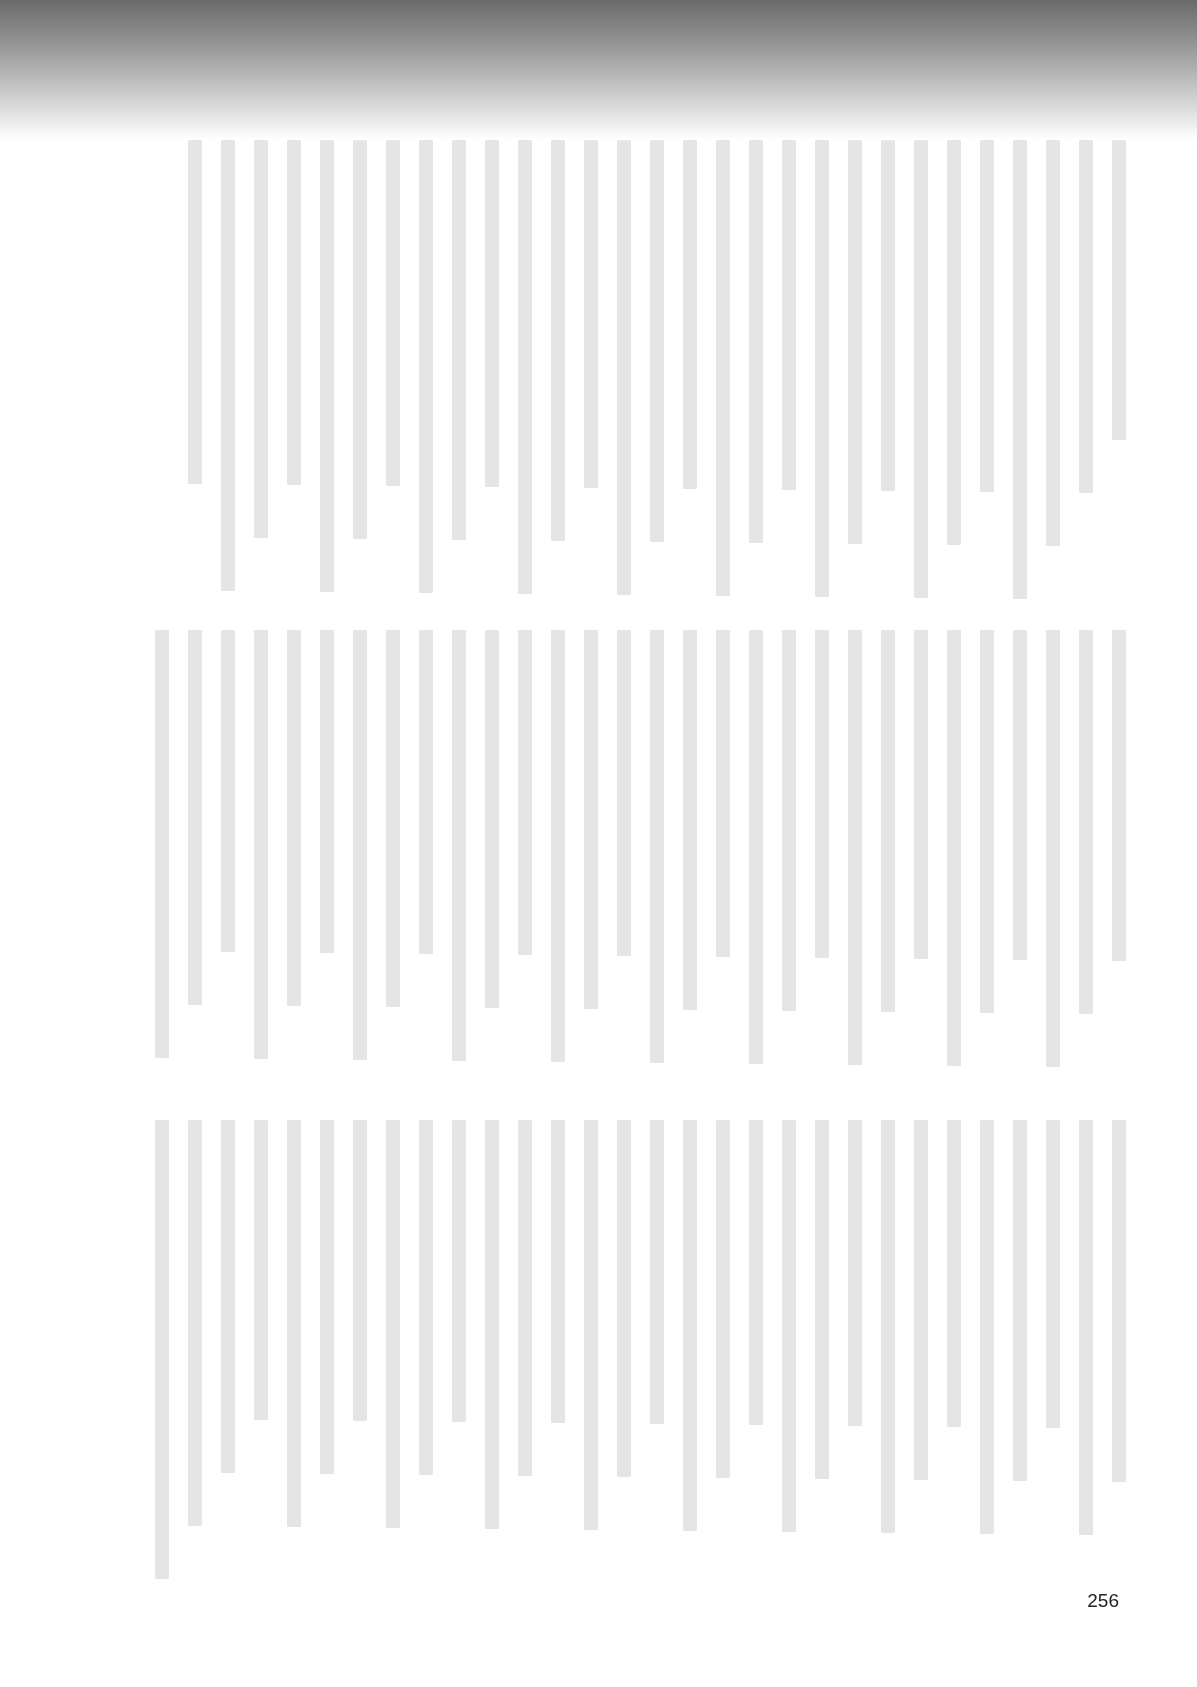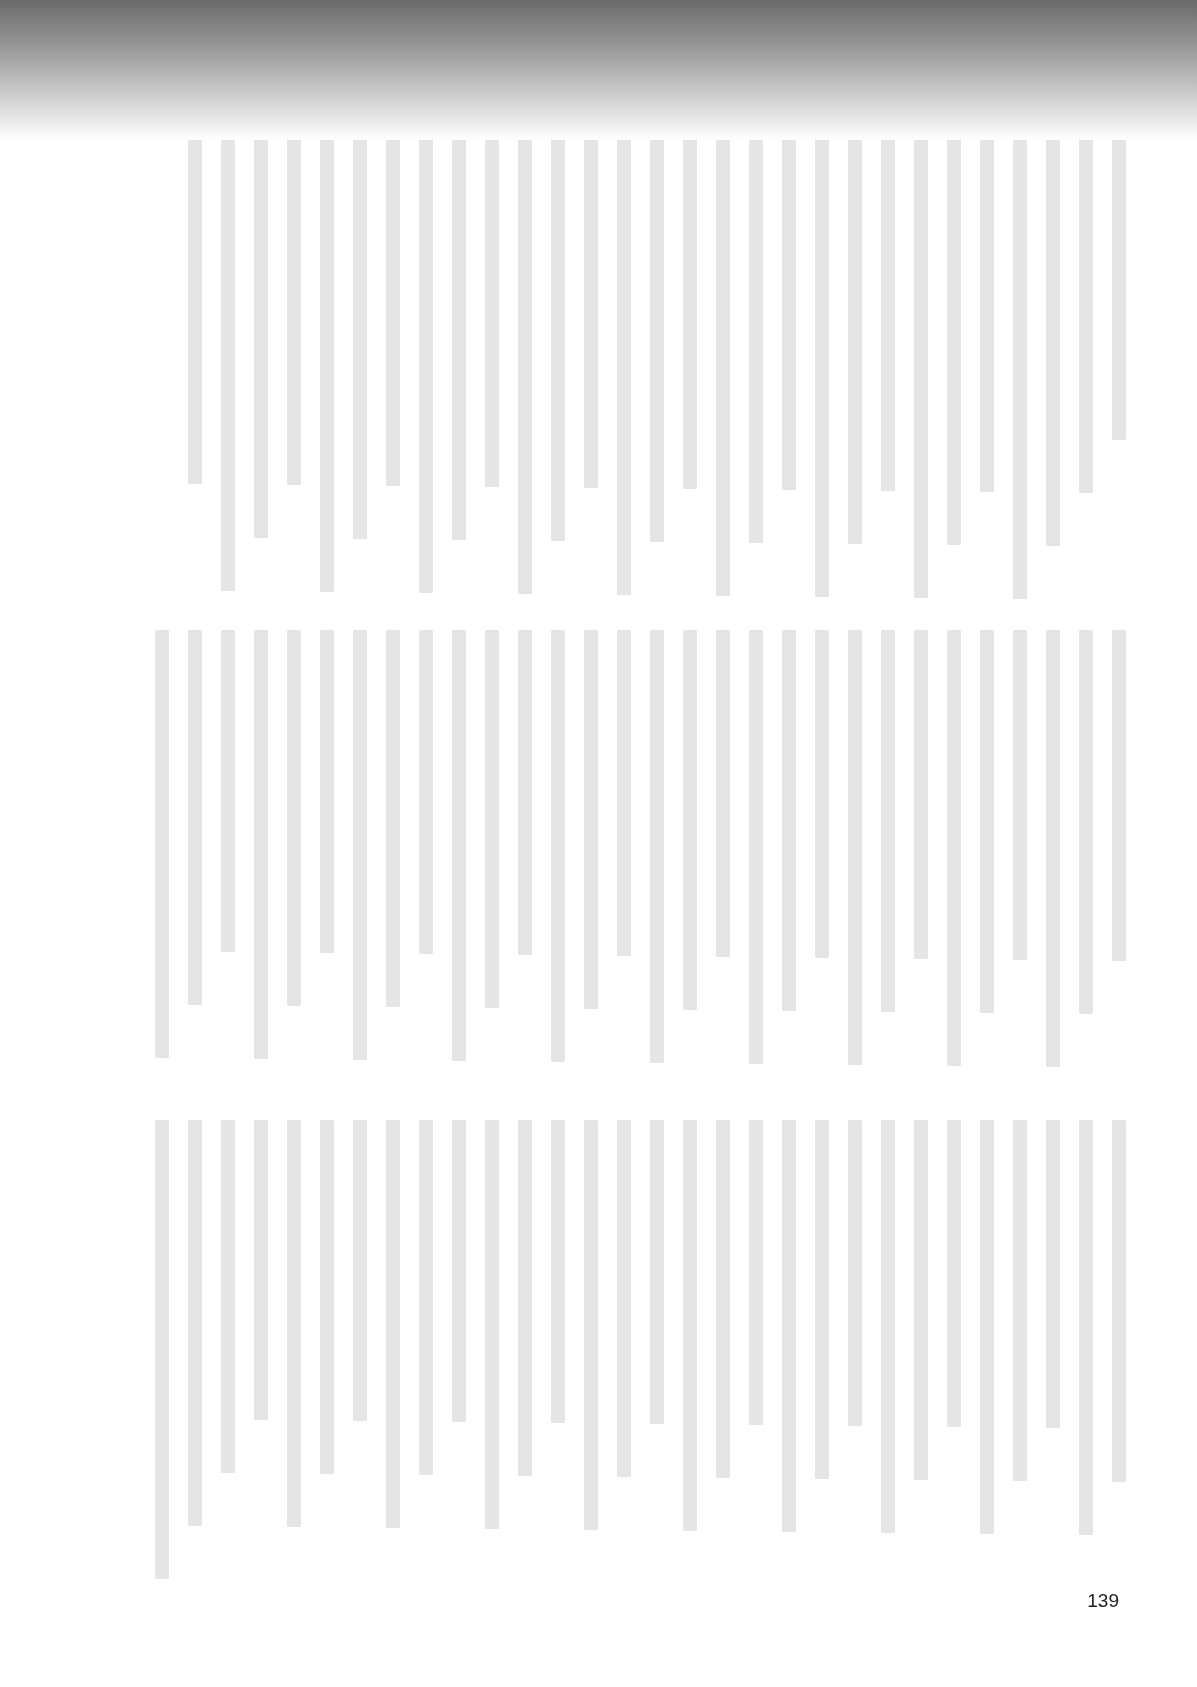--- a/index.html
+++ b/index.html
@@ -311,14 +311,14 @@
       </div>
       <div class="col">
         <div class="bar" style="height: 406px; opacity: 0.12;"></div>
       </div>
       <div class="col">
         <div class="bar" style="height: 459px; opacity: 0.12;"></div>
       </div>
     </div>
 </div>
 
-<div class="page-number">139</div>
+<div class="page-number">256</div>
 <div class="notice">Body text omitted: explicit adult fiction content not transcribed.</div>
 
 </body></html>

